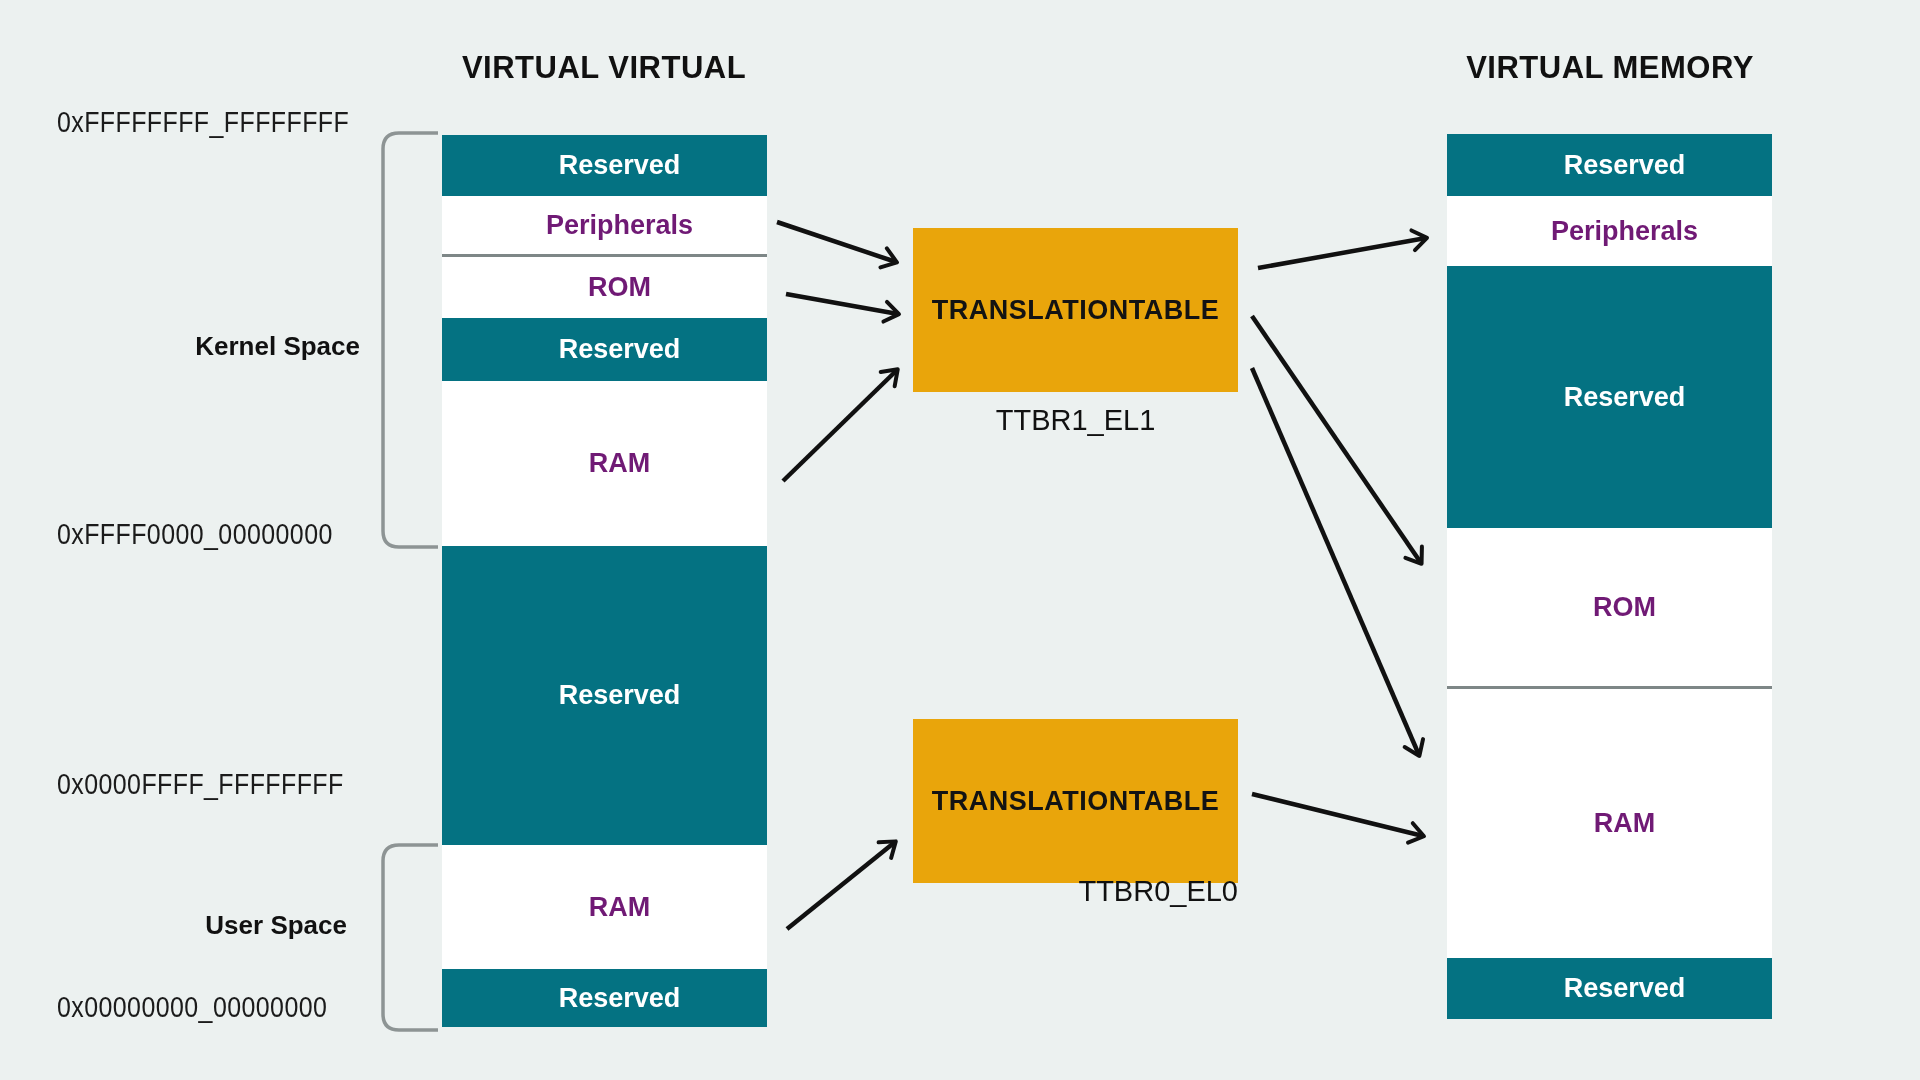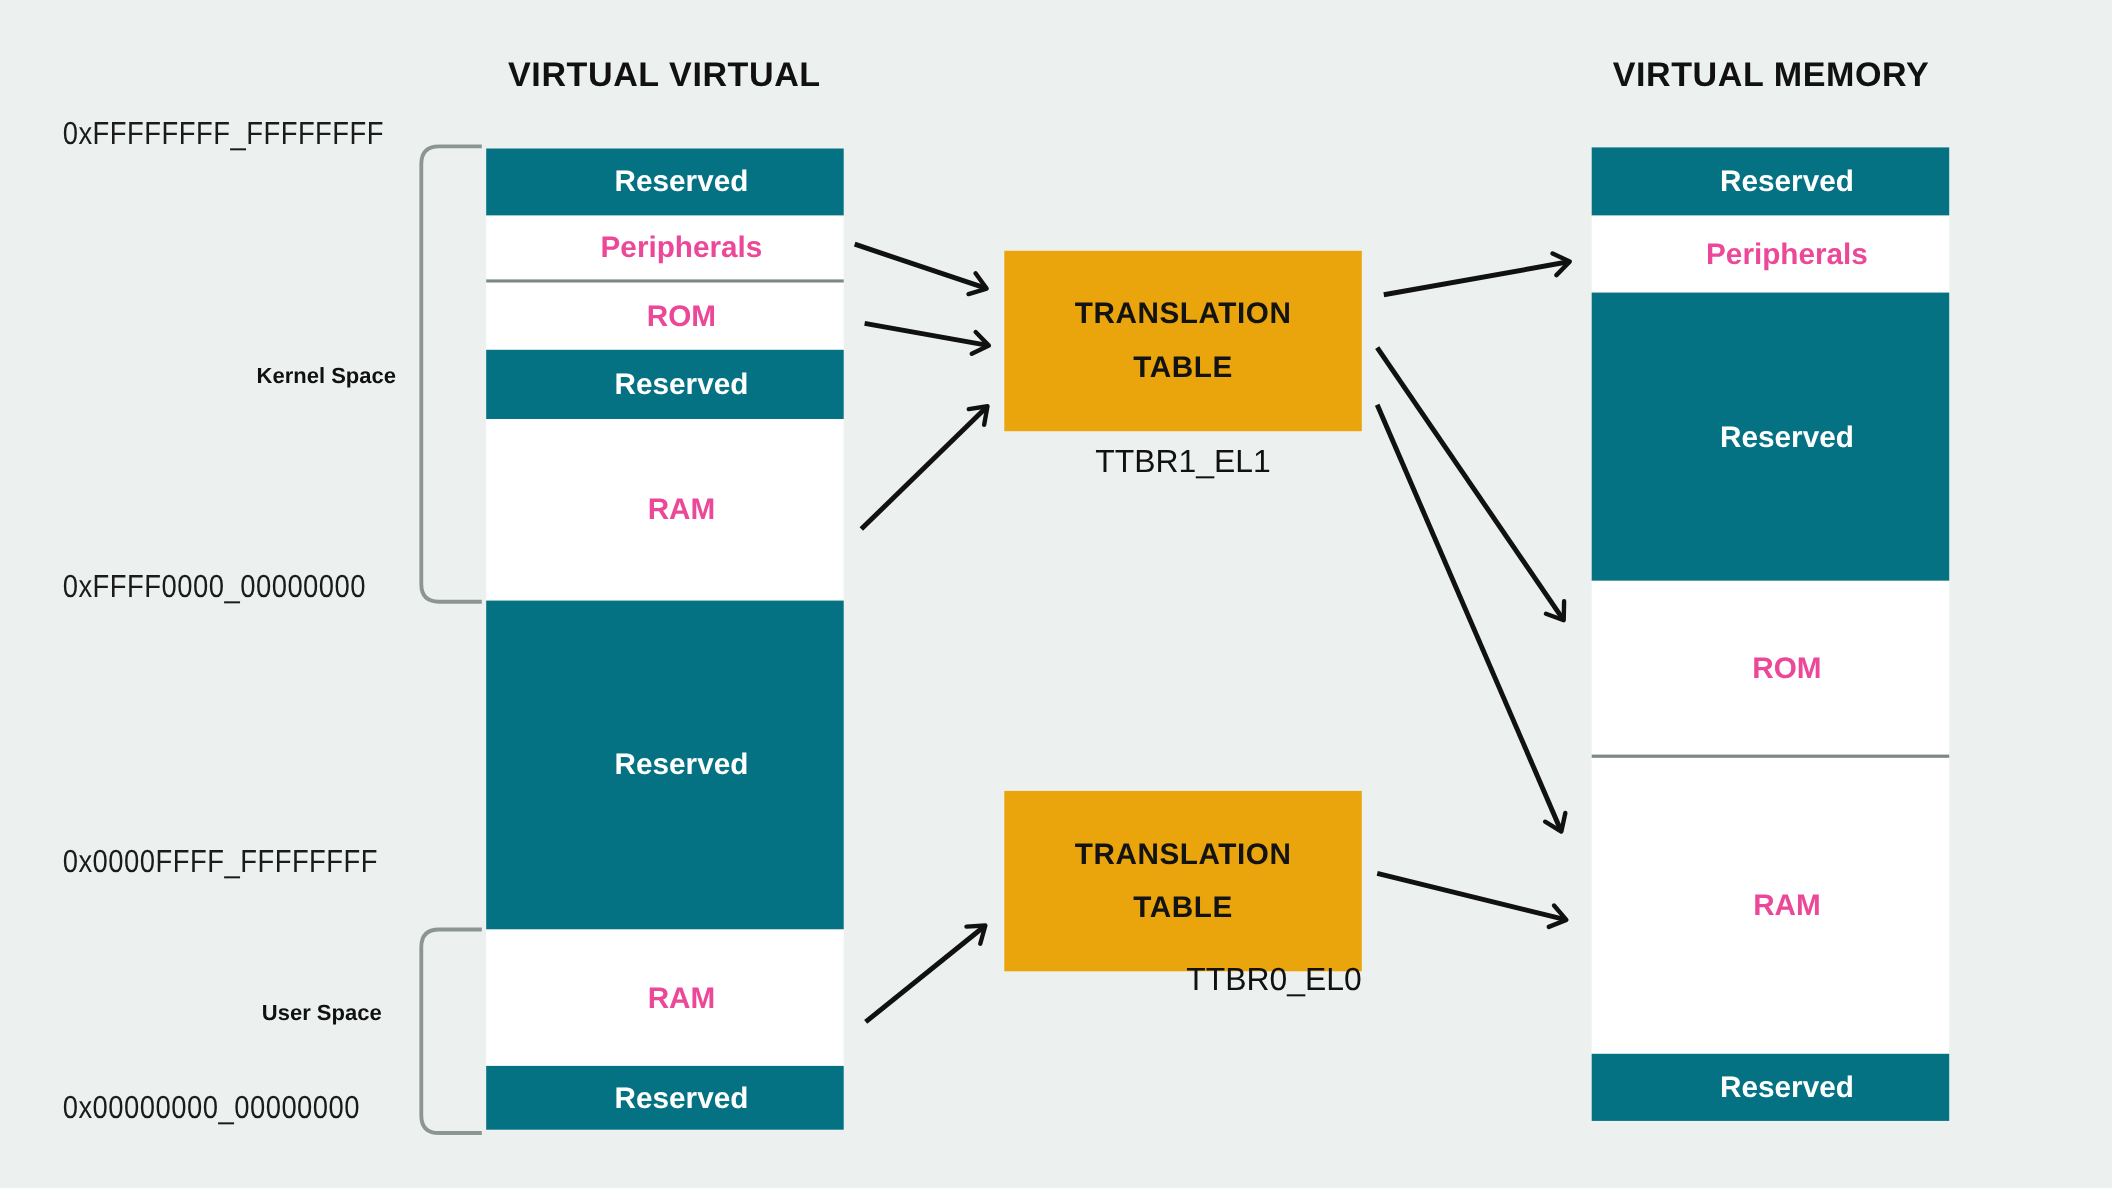--- a/index.html
+++ b/index.html
@@ -19,34 +19,34 @@
 
   
   .mem-col{position:absolute;width:325px;display:flex;flex-direction:column;}
   #vcol{left:442px;top:135px;}
   #pcol{left:1447px;top:134px;}
   .blk{
     display:flex;align-items:center;justify-content:center;
     font-weight:bold;font-size:27px;box-sizing:border-box;padding-left:30px;
   }
   .blk.teal{background:#047282;color:#ffffff;}
-  .blk.white{background:#ffffff;color:#ec4899;}
+  .blk.white{background:#ffffff;color:#701a75;}
   .divider-bottom{border-bottom:3px solid #7E8787;}
 
   
   .v1{height:61px;} .v2{height:61px;} .v3{height:61px;} .v4{height:63px;}
   .v5{height:165px;} .v6{height:299px;} .v7{height:124px;} .v8{height:58px;}
   
   .p1{height:62px;} .p2{height:70px;} .p3{height:262px;} .p4{height:161px;}
   .p5{height:269px;} .p6{height:61px;}
 
   
   .tt-box{
     position:absolute;left:913px;width:325px;height:164px;background:#E9A50B;
-    display:flex;flex-direction:column;align-items:center;justify-content:center;
+    display:flex;flex-direction:row;align-items:center;justify-content:center;
     color:#131313;font-weight:bold;font-size:27px;letter-spacing:0.5px;
   }
   .tt-box .tt-line{line-height:49px;}
   #ttbr1-box{top:228px;}
   #ttbr0-box{top:719px;}
   .tt-reg{
     position:absolute;left:913px;width:325px;height:36px;text-align:center;
     font-weight:normal;font-size:29px;color:#111;
   }
   #ttbr1-reg{top:404px;}
@@ -56,21 +56,21 @@
   .addr{
     position:absolute;left:57px;font-size:29px;font-weight:400;color:#1b1b1b;
     transform:scaleX(0.86);transform-origin:left center;white-space:nowrap;
     letter-spacing:0.5px;
   }
   #addr-top{top:106px;}
   #addr-kernel-base{top:518px;}
   #addr-user-top{top:768px;}
   #addr-bottom{top:991px;}
   .space-label{
-    position:absolute;font-size:20px;font-weight:bold;color:#111;
+    position:absolute;font-size:26px;font-weight:bold;color:#111;
     text-align:right;white-space:nowrap;
   }
   #kernel-space{left:40px;width:320px;top:331px;}
   #user-space{left:40px;width:307px;top:910px;}
 
   svg{position:absolute;left:0;top:0;pointer-events:none;}
 </style>
 </head>
 <body>
 

